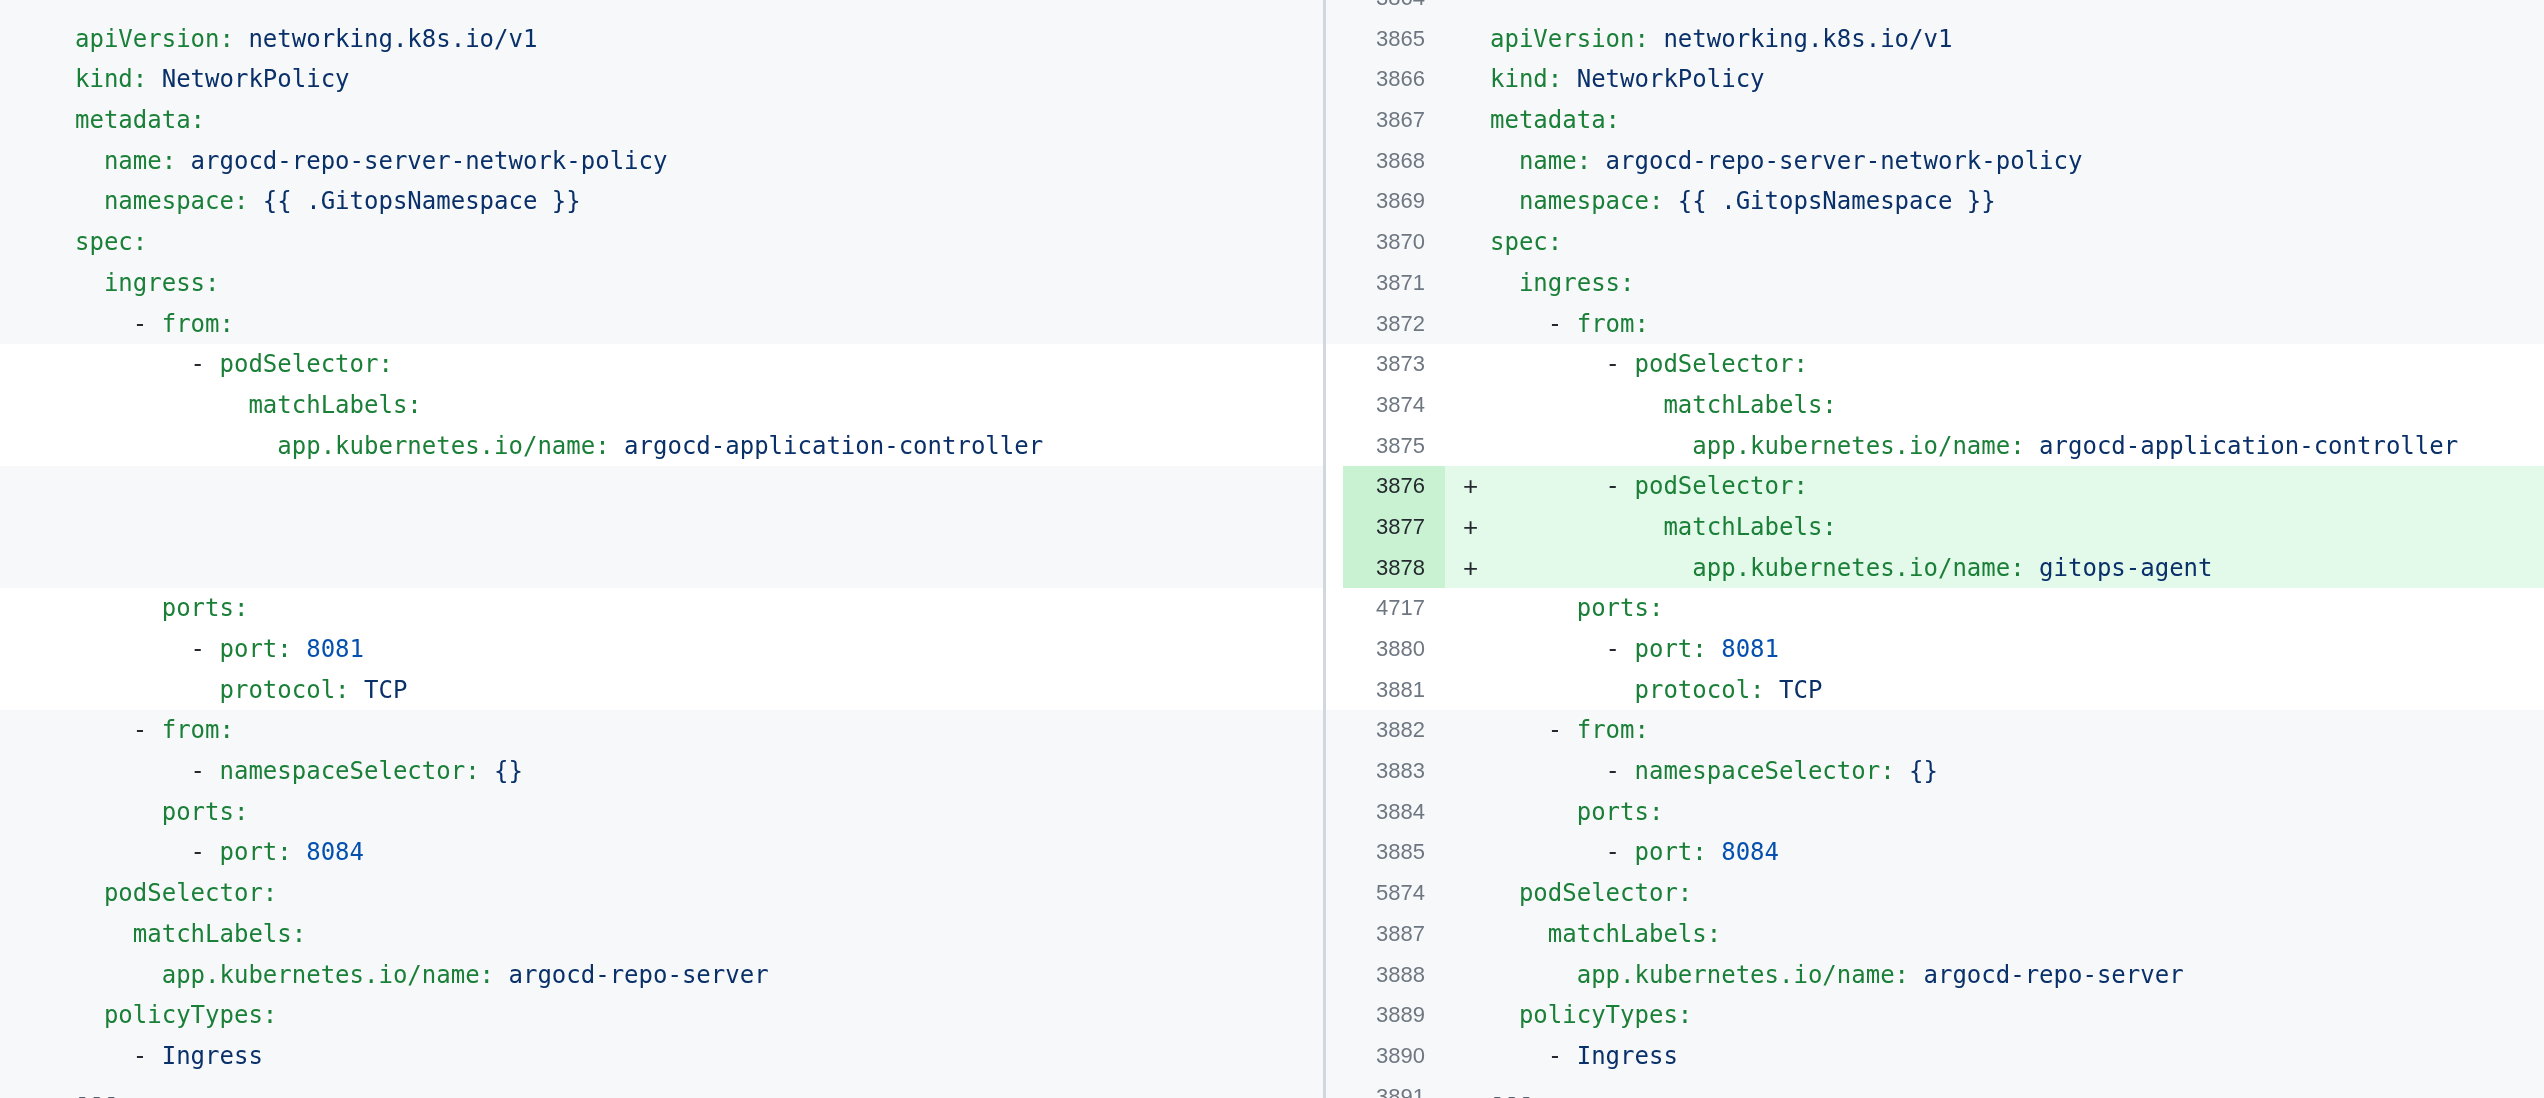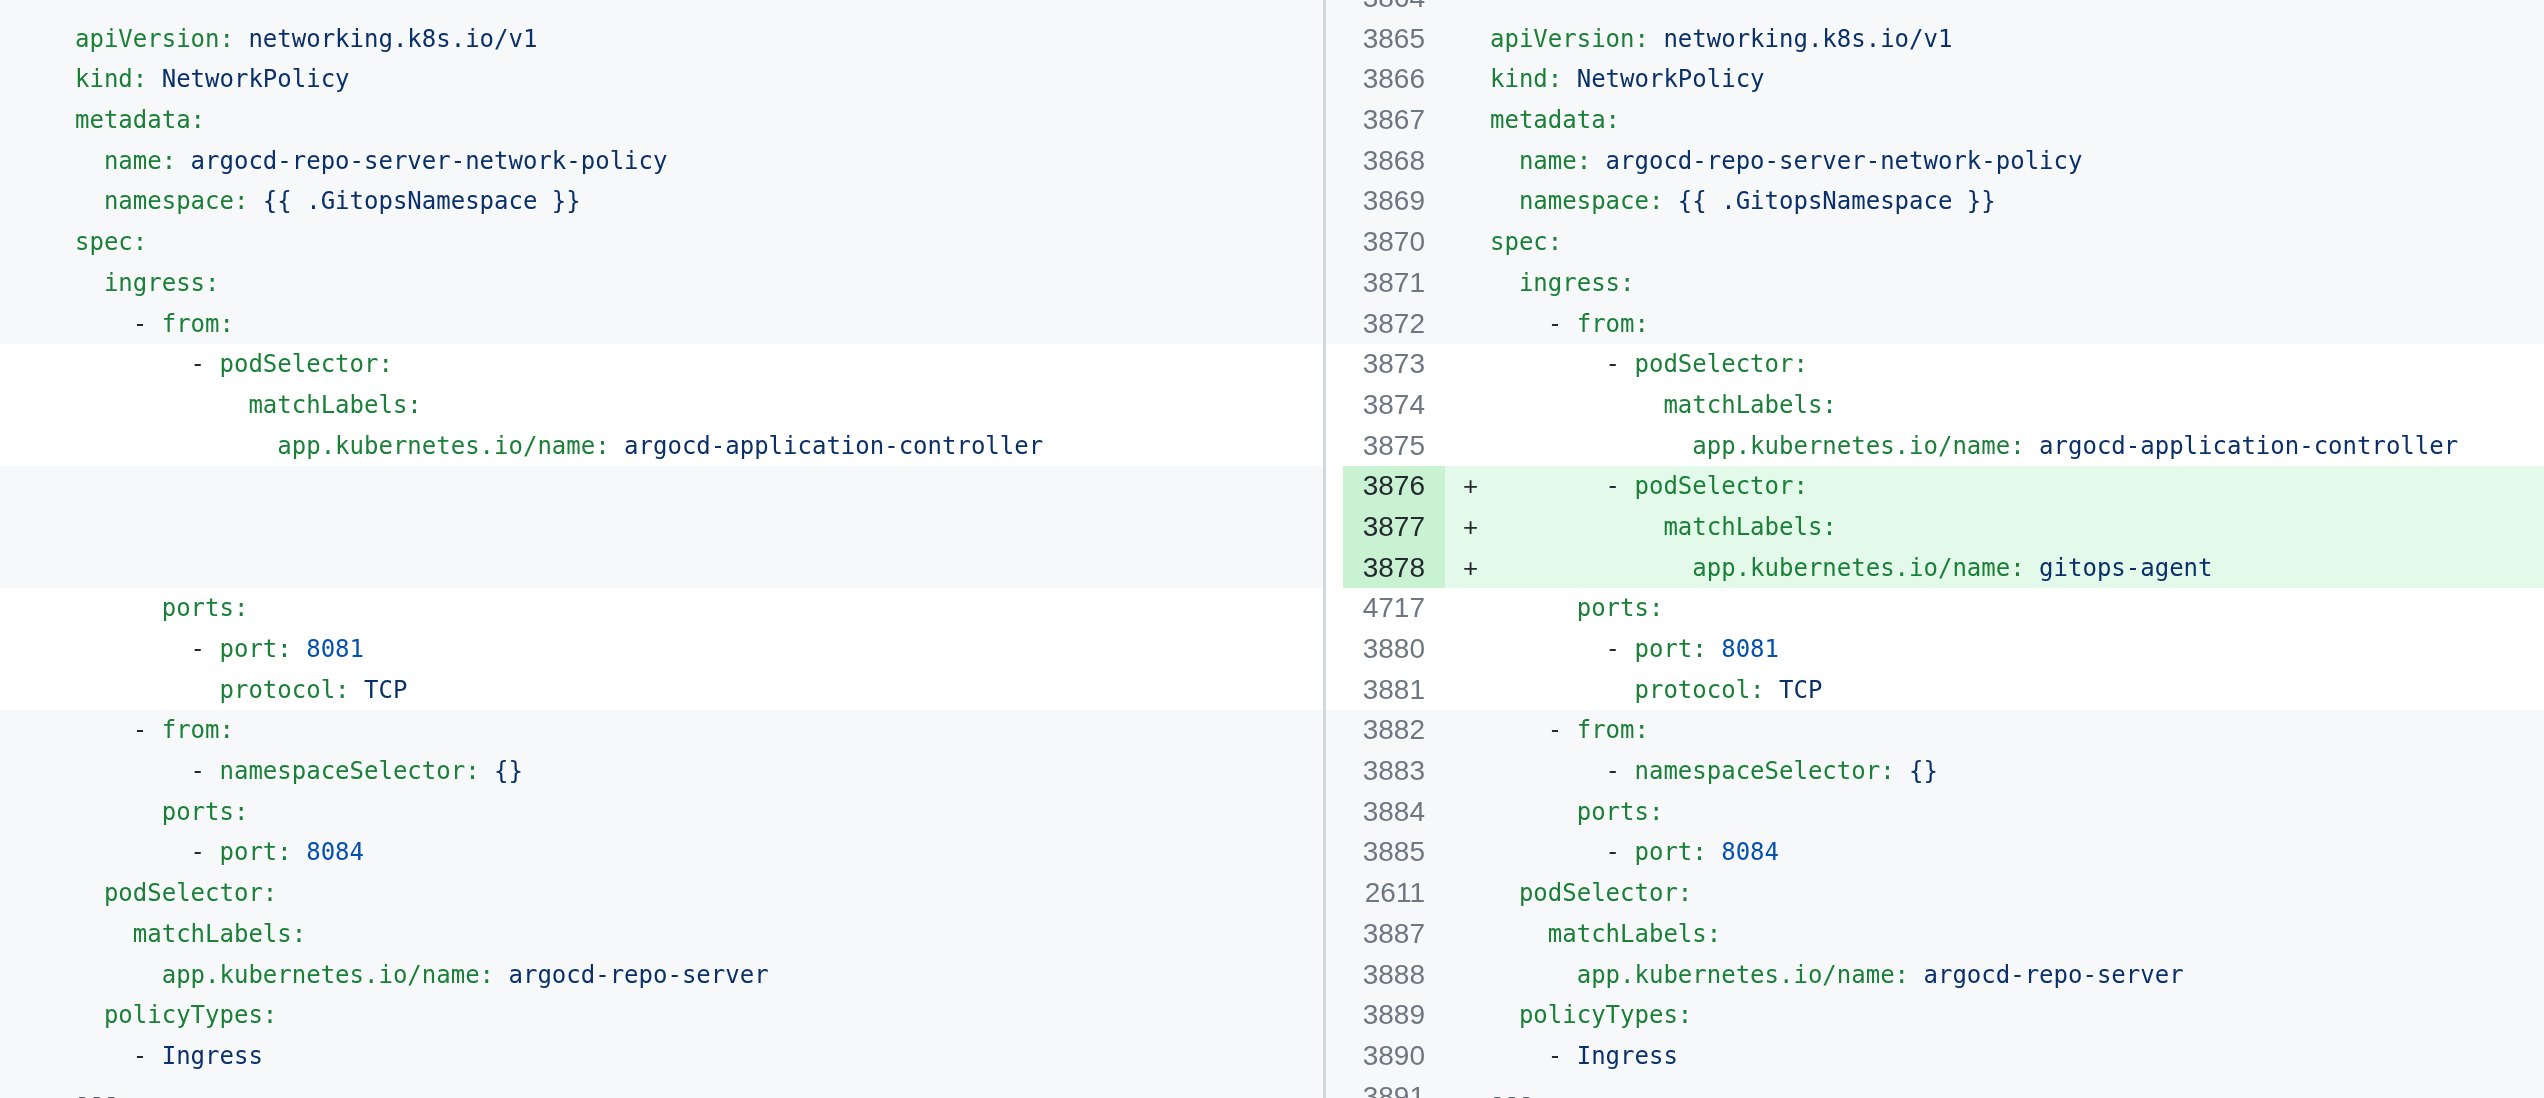--- a/index.html
+++ b/index.html
@@ -19,21 +19,21 @@
   .pane.left{left:0; width:1323px;}
   .pane.right{left:1326px; width:1218px;}
   .divider{position:absolute; left:1323px; top:0; width:3px; height:1098px; background:var(--divider); z-index:2;}
   .row{display:flex; height:40.7px; line-height:40.7px; white-space:pre; overflow:hidden;padding-left:17px;}
   .row.bg-context{background:var(--context_bg);}
   .row.bg-hunk{background:var(--hunk_bg);}
   .row.bg-added .num{background:var(--added_gutter_bg); color:var(--line_number_added);}
   .row.bg-added .marker,.row.bg-added .code{background:var(--added_line_bg);}
   .num{
     width:102px; box-sizing:border-box; padding-right:20px; text-align:right;
-    color:var(--line_number); font-family:"Liberation Sans", sans-serif; font-size:28px;
+    color:var(--line_number); font-family:"Liberation Sans", sans-serif; font-size:22px;
     flex:0 0 auto; cursor:pointer;
   }
   .marker{
     width:45px; box-sizing:border-box; padding-left:18px; flex:0 0 auto;
     color:var(--marker); font-family:"Liberation Sans", sans-serif; font-size:26px;
   }
   .code{flex:1 1 auto; white-space:pre;}
   .pane.left .code{padding-left:58px;}
   .tk-key{color:var(--key);}
   .tk-val{color:var(--value);}
@@ -93,20 +93,20 @@
       <div class="row bg-added"><div class="num">3876</div><div class="marker">+</div><div class="code"><span class="tk-sp">        </span><span class="tk-punct">- </span><span class="tk-key">podSelector:</span></div></div>
       <div class="row bg-added"><div class="num">3877</div><div class="marker">+</div><div class="code"><span class="tk-sp">            </span><span class="tk-key">matchLabels:</span></div></div>
       <div class="row bg-added"><div class="num">3878</div><div class="marker">+</div><div class="code"><span class="tk-sp">              </span><span class="tk-key">app.kubernetes.io/name:</span><span class="tk-sp"> </span><span class="tk-val">gitops-agent</span></div></div>
       <div class="row bg-hunk"><div class="num">4717</div><div class="marker"></div><div class="code"><span class="tk-sp">      </span><span class="tk-key">ports:</span></div></div>
       <div class="row bg-hunk"><div class="num">3880</div><div class="marker"></div><div class="code"><span class="tk-sp">        </span><span class="tk-punct">- </span><span class="tk-key">port:</span><span class="tk-sp"> </span><span class="tk-num">8081</span></div></div>
       <div class="row bg-hunk"><div class="num">3881</div><div class="marker"></div><div class="code"><span class="tk-sp">          </span><span class="tk-key">protocol:</span><span class="tk-sp"> </span><span class="tk-val">TCP</span></div></div>
       <div class="row bg-context"><div class="num">3882</div><div class="marker"></div><div class="code"><span class="tk-sp">    </span><span class="tk-punct">- </span><span class="tk-key">from:</span></div></div>
       <div class="row bg-context"><div class="num">3883</div><div class="marker"></div><div class="code"><span class="tk-sp">        </span><span class="tk-punct">- </span><span class="tk-key">namespaceSelector:</span><span class="tk-sp"> </span><span class="tk-val">{}</span></div></div>
       <div class="row bg-context"><div class="num">3884</div><div class="marker"></div><div class="code"><span class="tk-sp">      </span><span class="tk-key">ports:</span></div></div>
       <div class="row bg-context"><div class="num">3885</div><div class="marker"></div><div class="code"><span class="tk-sp">        </span><span class="tk-punct">- </span><span class="tk-key">port:</span><span class="tk-sp"> </span><span class="tk-num">8084</span></div></div>
-      <div class="row bg-context"><div class="num">2611</div><div class="marker"></div><div class="code"><span class="tk-sp">  </span><span class="tk-key">podSelector:</span></div></div>
+      <div class="row bg-context"><div class="num">5874</div><div class="marker"></div><div class="code"><span class="tk-sp">  </span><span class="tk-key">podSelector:</span></div></div>
       <div class="row bg-context"><div class="num">3887</div><div class="marker"></div><div class="code"><span class="tk-sp">    </span><span class="tk-key">matchLabels:</span></div></div>
       <div class="row bg-context"><div class="num">3888</div><div class="marker"></div><div class="code"><span class="tk-sp">      </span><span class="tk-key">app.kubernetes.io/name:</span><span class="tk-sp"> </span><span class="tk-val">argocd-repo-server</span></div></div>
       <div class="row bg-context"><div class="num">3889</div><div class="marker"></div><div class="code"><span class="tk-sp">  </span><span class="tk-key">policyTypes:</span></div></div>
       <div class="row bg-context"><div class="num">3890</div><div class="marker"></div><div class="code"><span class="tk-sp">    </span><span class="tk-punct">- </span><span class="tk-val">Ingress</span></div></div>
       <div class="row bg-context"><div class="num">3891</div><div class="marker"></div><div class="code"><span class="tk-sep">---</span></div></div>
     </div>
 </div>
 
 </body></html>

